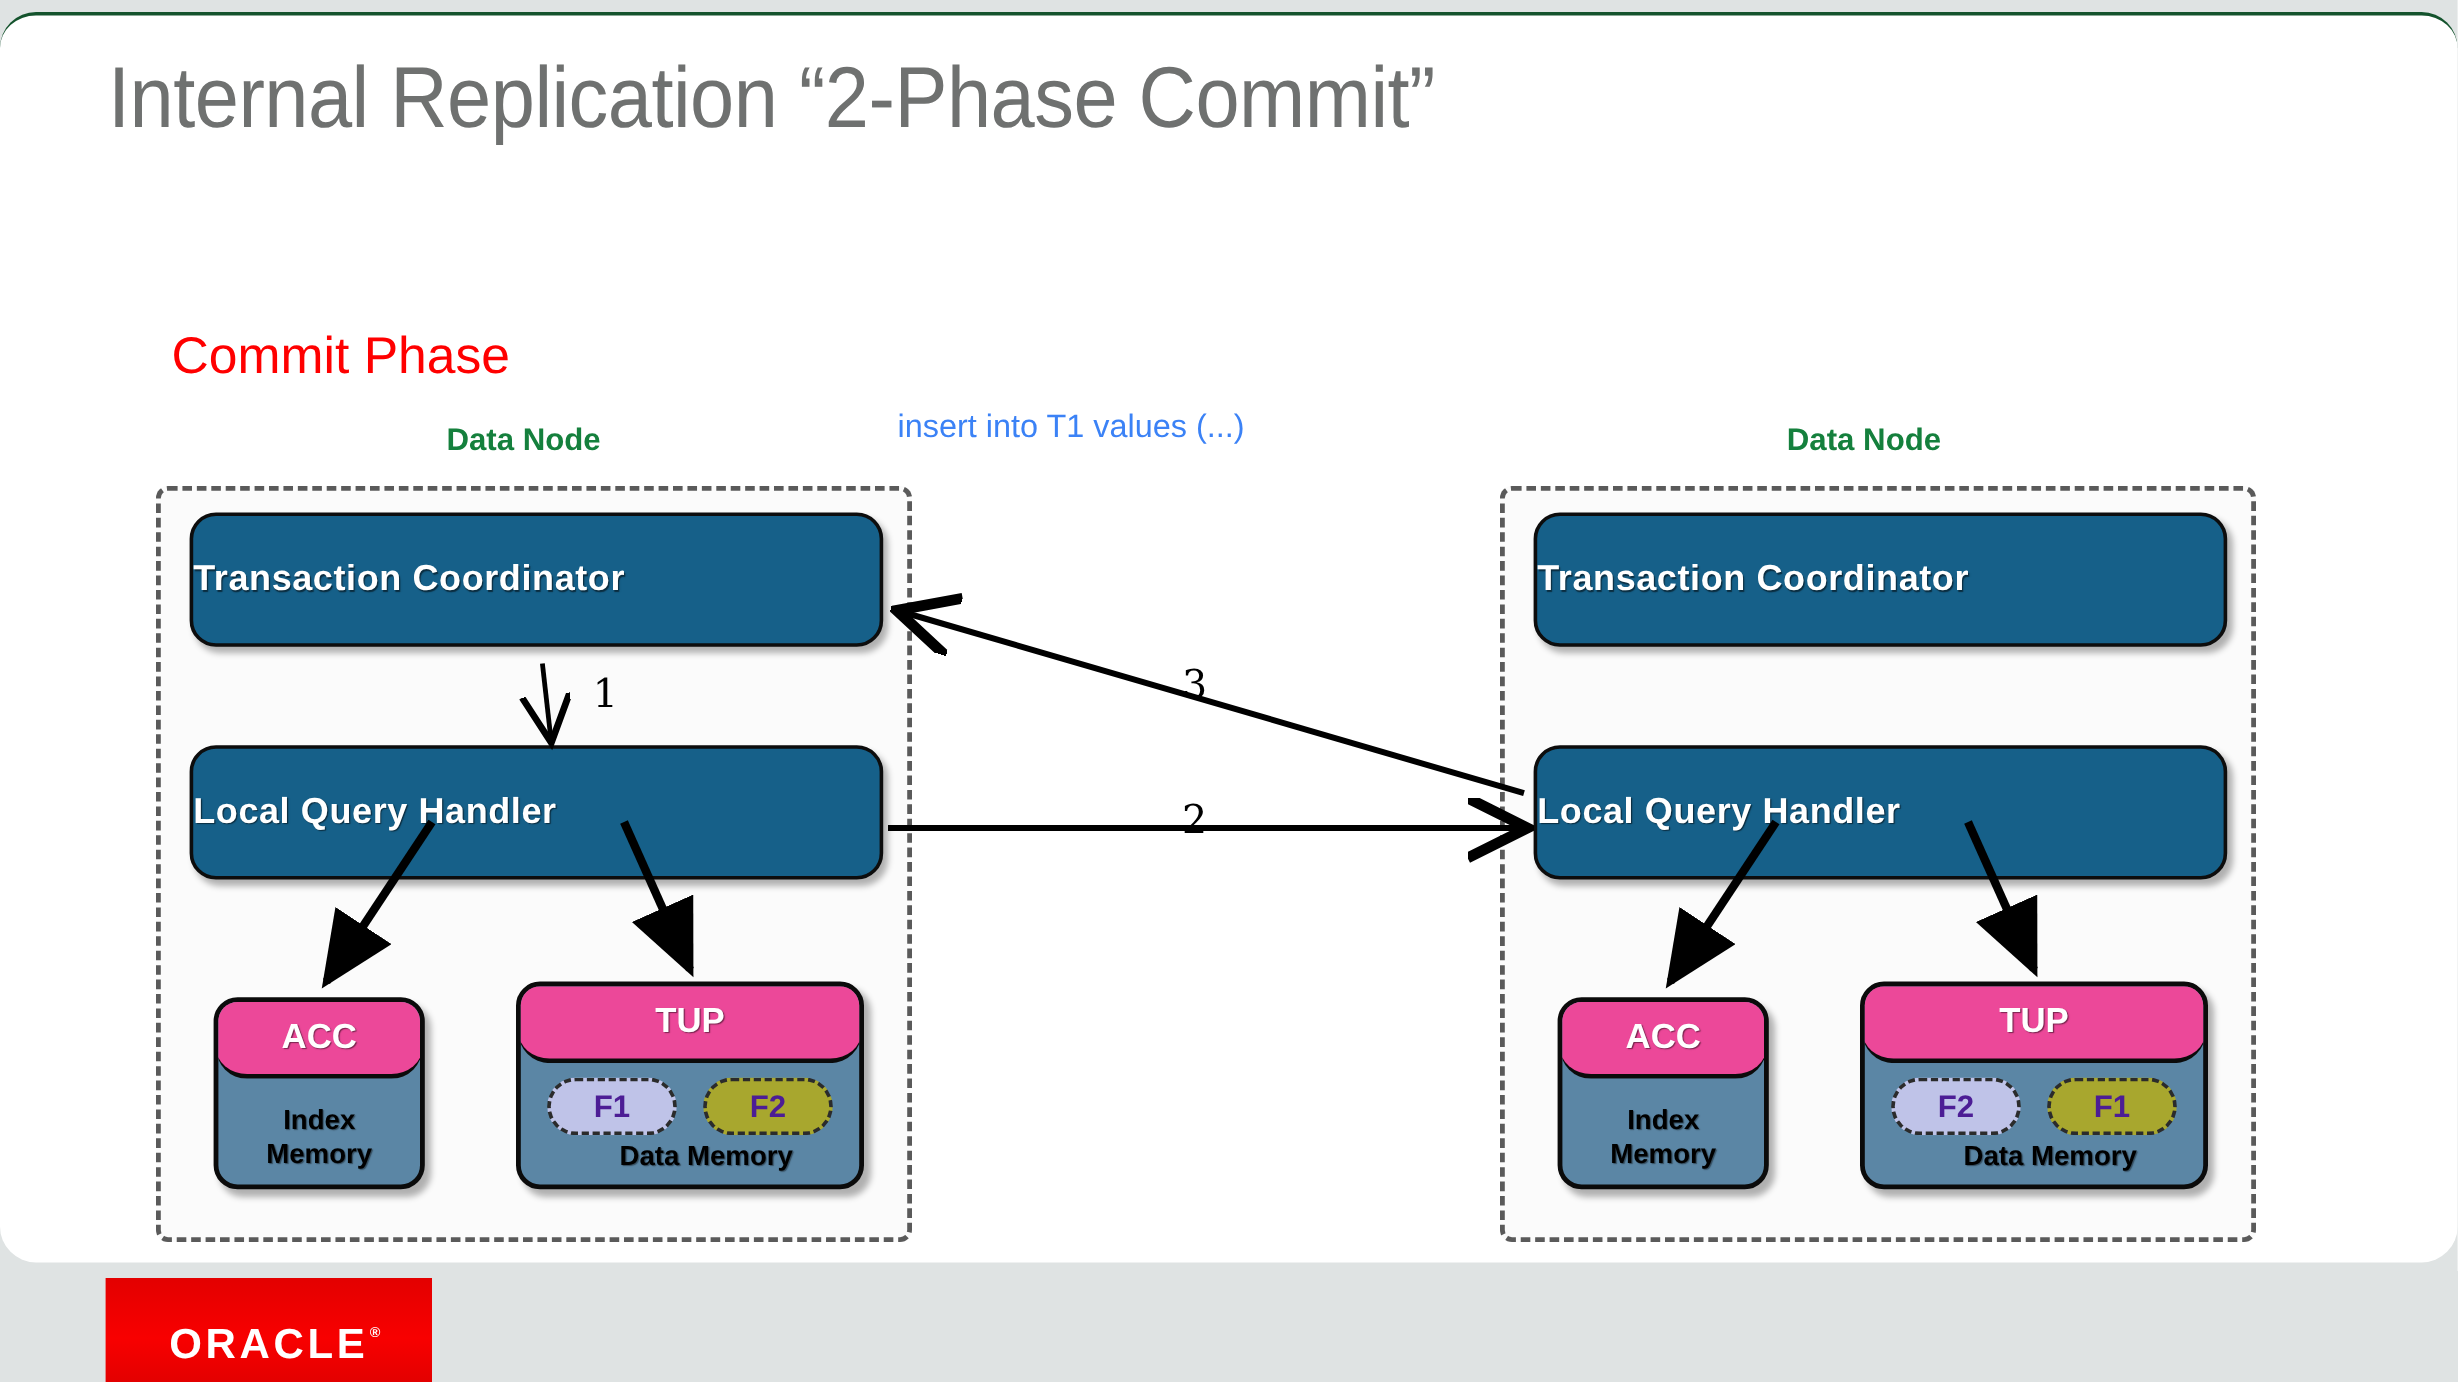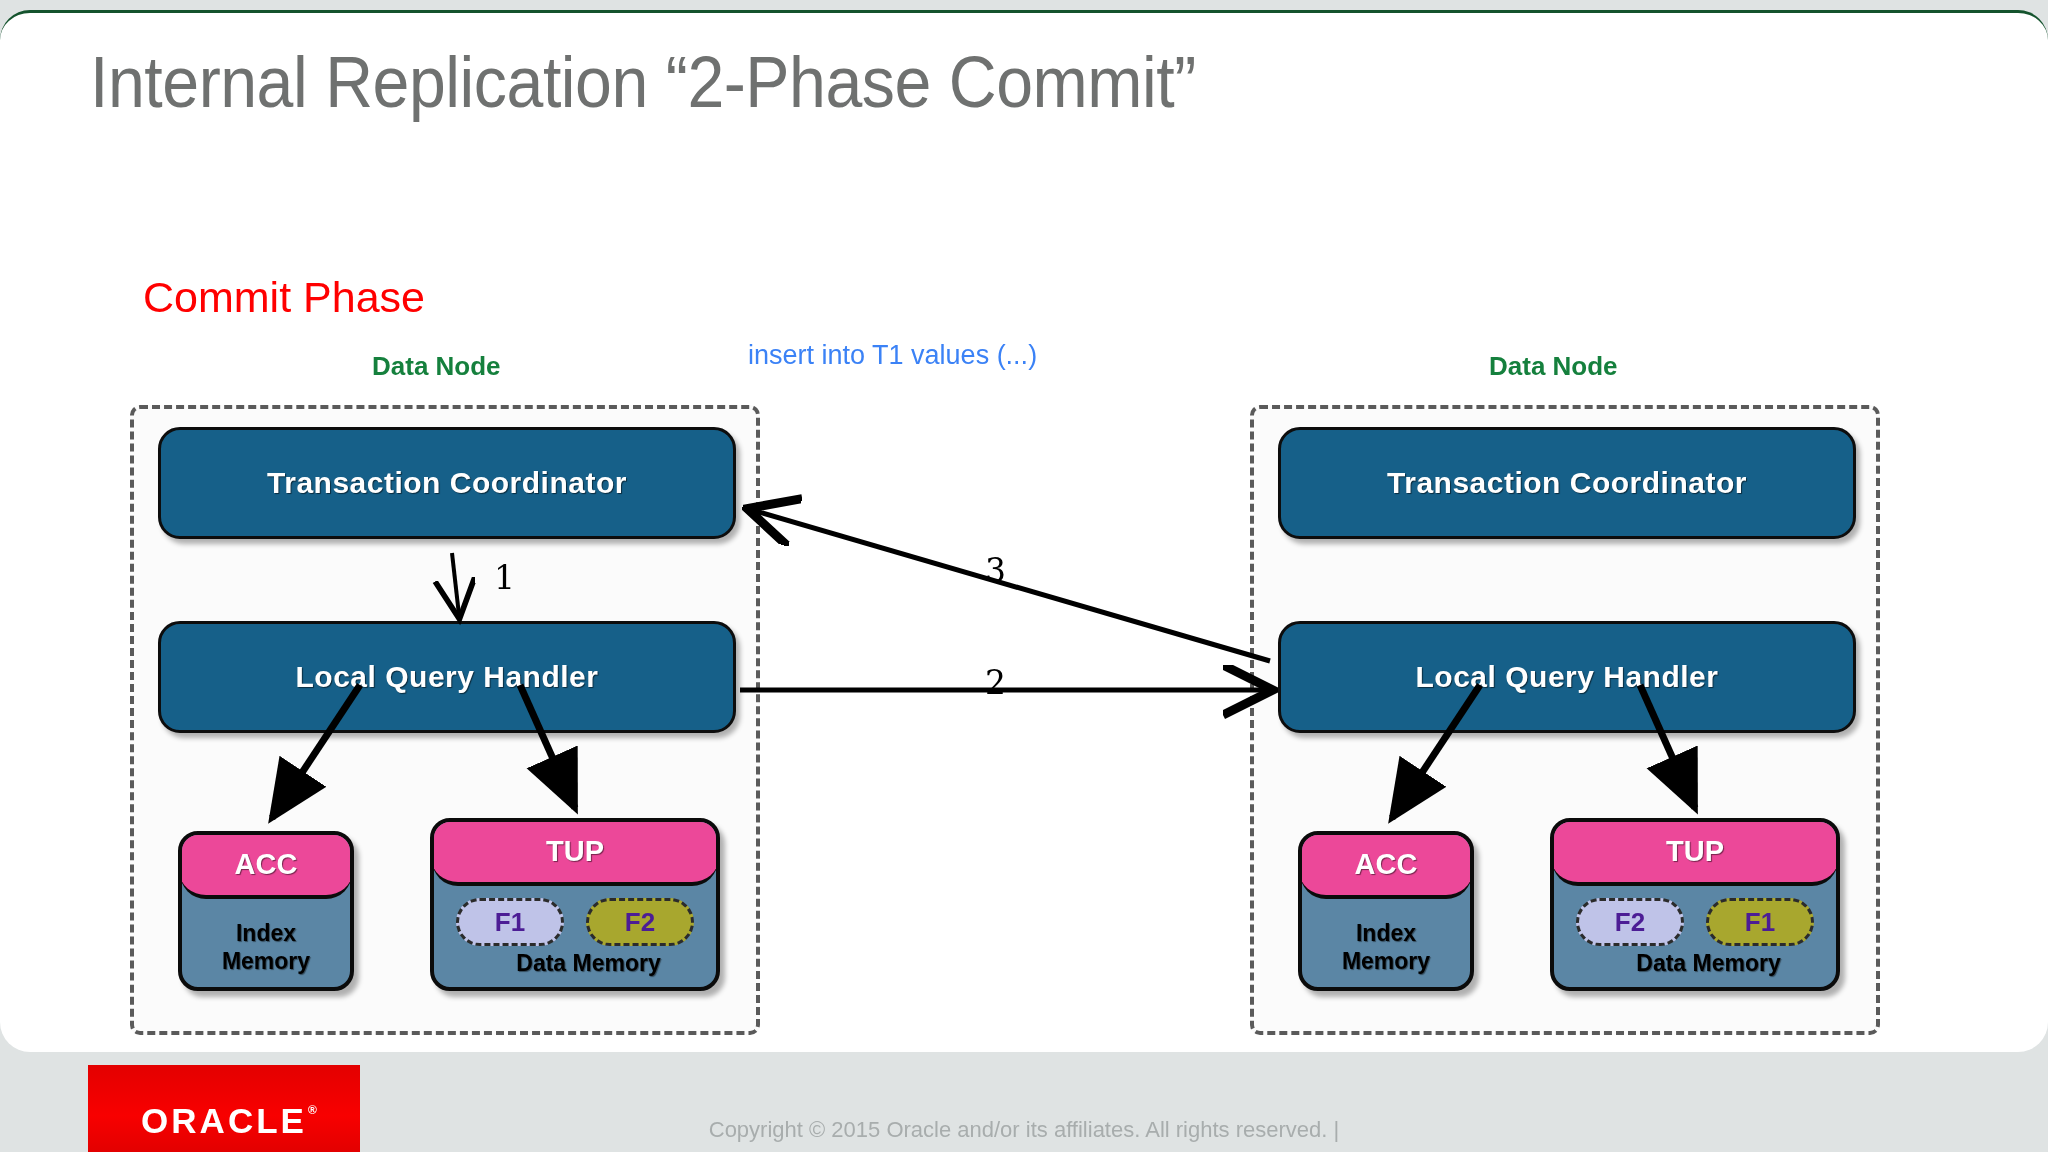--- a/index.html
+++ b/index.html
@@ -75,21 +75,21 @@
 
   
   .blue-bar{
     position:absolute;
     height:112px;
     border-radius:22px;
     background:#166089;
     border:3px solid #0d0d0d;
     box-shadow:4px 5px 5px rgba(0,0,0,0.30);
     box-sizing:border-box;
-    display:flex;align-items:center;justify-content:center;
+    display:flex;align-items:center;justify-content:flex-start;
   }
   .blue-bar span{
     font-size:30px;font-weight:bold;color:#ffffff;
     text-shadow:1px 1px 1px rgba(0,0,0,0.55);
     letter-spacing:0.5px;
   }
   #tc-left{left:158px;top:414px;width:578px;}
   #tc-right{left:1278px;top:414px;width:578px;}
   #lqh-left{left:158px;top:608px;width:578px;}
   #lqh-right{left:1278px;top:608px;width:578px;}
@@ -281,15 +281,14 @@
   </svg>
 
   <div class="step-num" id="step-1">1</div>
   <div class="step-num" id="step-2">2</div>
   <div class="step-num" id="step-3">3</div>
 
   <div class="footer-logo">
     <span class="wordmark">ORACLE<span class="reg">®</span></span>
   </div>
 
-  <div class="footer-copy">Copyright © 2015 Oracle and/or its affiliates. All rights reserved.  |</div>
 
 </div>
 
 </body></html>

